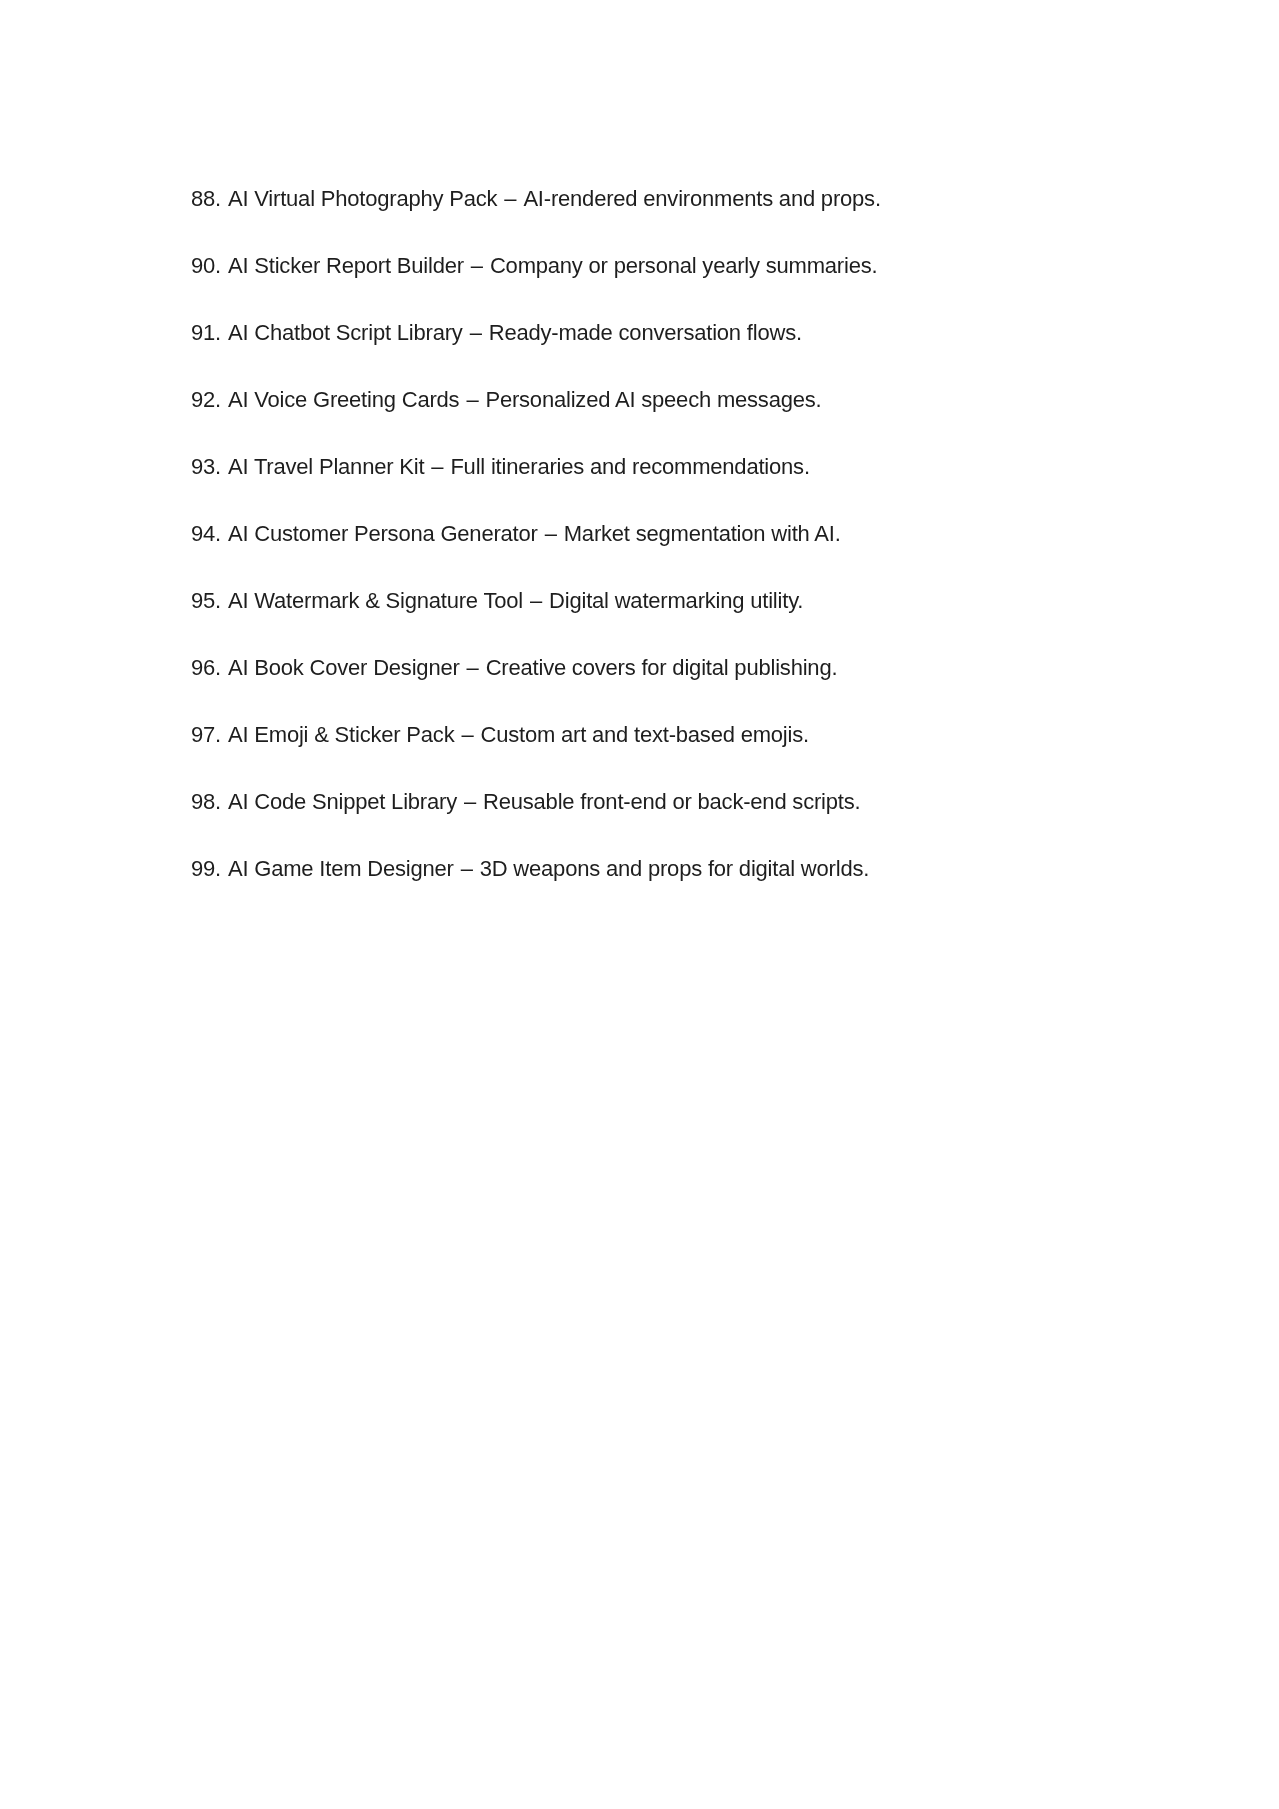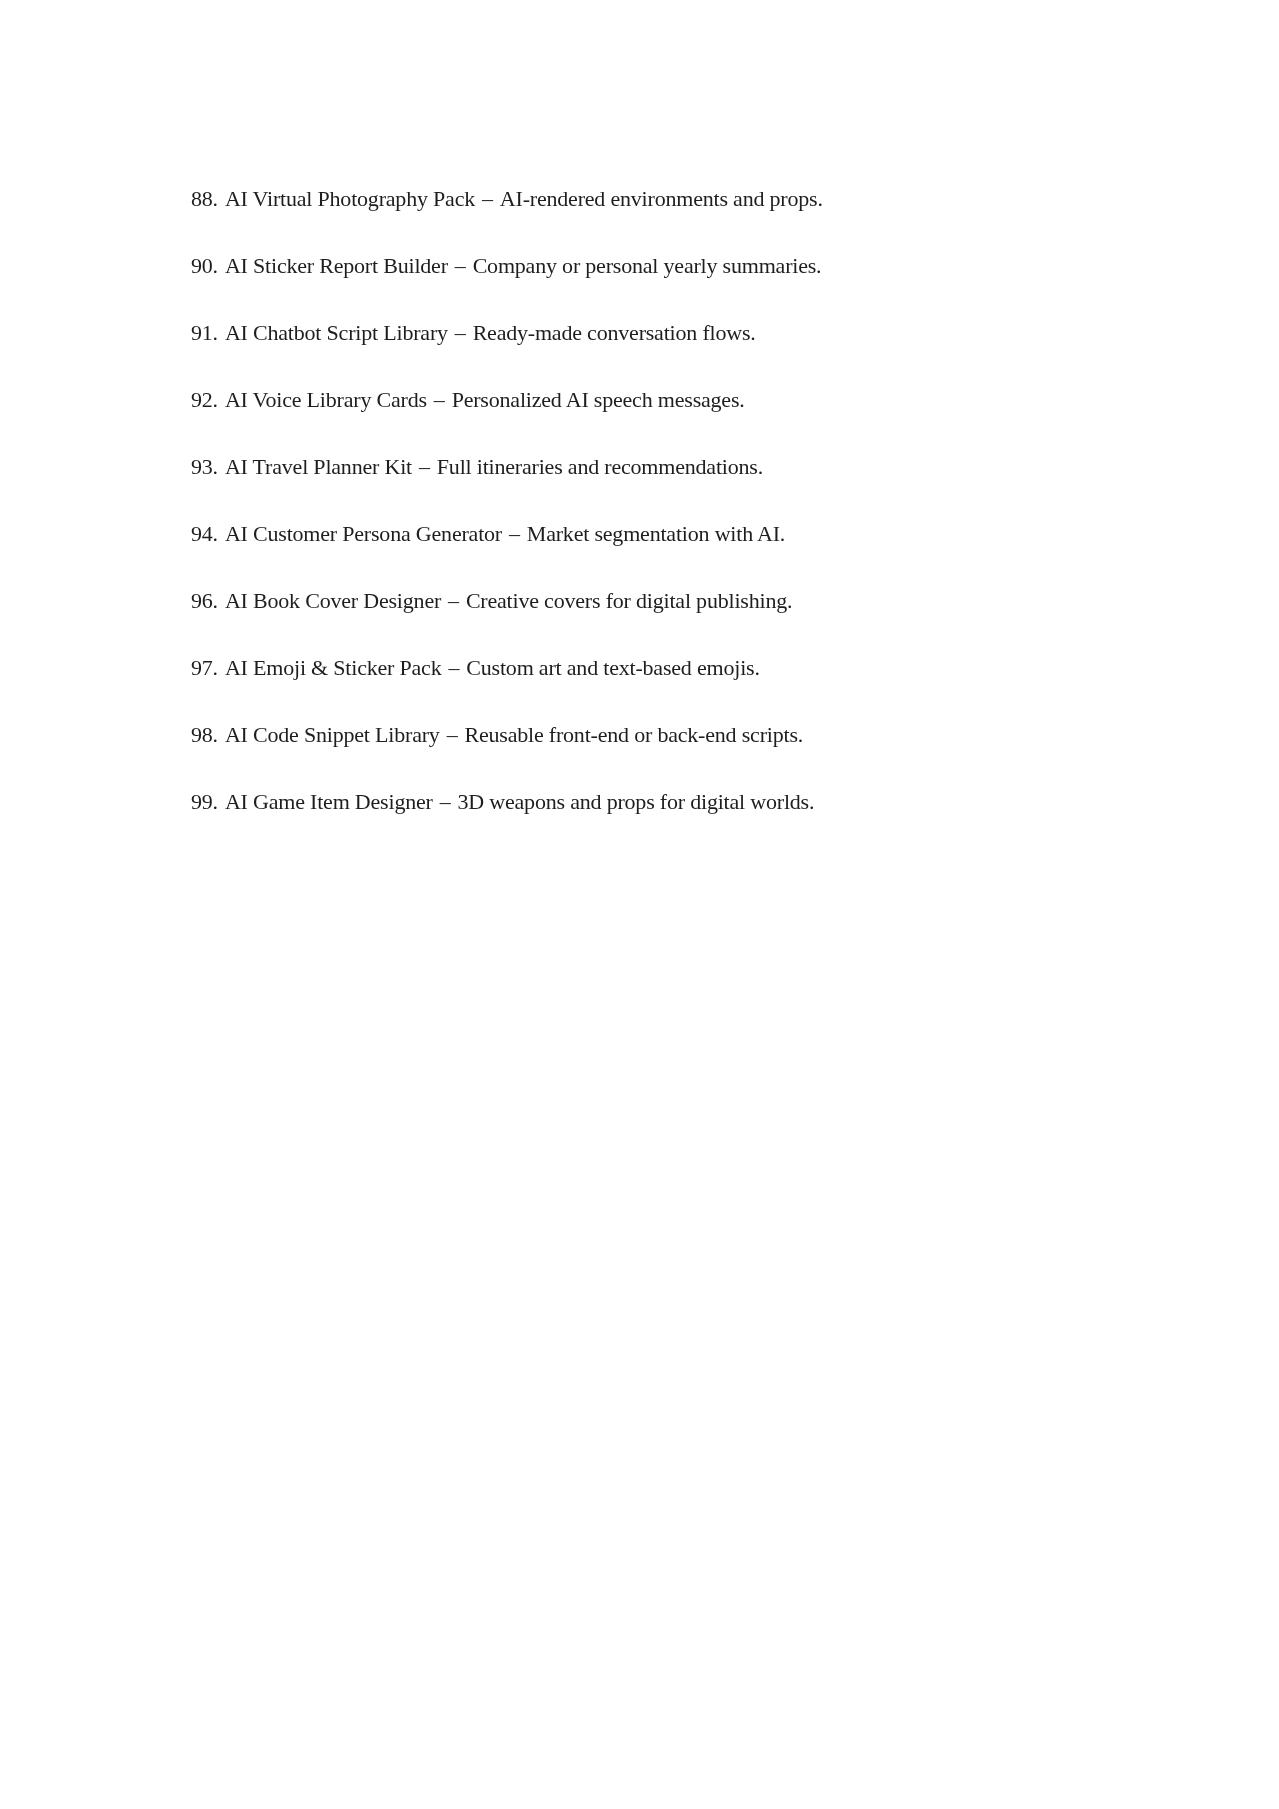--- a/index.html
+++ b/index.html
@@ -6,21 +6,21 @@
     margin: 0;
     padding: 0;
     background: #ffffff;
   }
   .page {
     position: relative;
     width: 1279px;
     height: 1809px;
     background: #ffffff;
     overflow: hidden;
-    font-family: Liberation Serif, serif;
+    font-family: Liberation Sans, sans-serif;
     color: #1e1e1e;
   }
   .content {
     position: absolute;
     top: 185px;
     left: 191px;
     right: 40px;
   }
   .line {
     font-size: 22px;
@@ -49,31 +49,34 @@
 
     <div class="line">
       <span class="num">90.</span><span class="name">AI Sticker Report Builder</span><span class="sep">–</span><span class="desc">Company or personal yearly summaries.</span>
     </div>
 
     <div class="line">
       <span class="num">91.</span><span class="name">AI Chatbot Script Library</span><span class="sep">–</span><span class="desc">Ready-made conversation flows.</span>
     </div>
 
     <div class="line">
-      <span class="num">92.</span><span class="name">AI Voice Library Cards</span><span class="sep">–</span><span class="desc">Personalized AI speech messages.</span>
+      <span class="num">92.</span><span class="name">AI Voice Greeting Cards</span><span class="sep">–</span><span class="desc">Personalized AI speech messages.</span>
     </div>
 
     <div class="line">
       <span class="num">93.</span><span class="name">AI Travel Planner Kit</span><span class="sep">–</span><span class="desc">Full itineraries and recommendations.</span>
     </div>
 
     <div class="line">
       <span class="num">94.</span><span class="name">AI Customer Persona Generator</span><span class="sep">–</span><span class="desc">Market segmentation with AI.</span>
     </div>
 
+    <div class="line">
+      <span class="num">95.</span><span class="name">AI Watermark &amp; Signature Tool</span><span class="sep">–</span><span class="desc">Digital watermarking utility.</span>
+    </div>
 
     <div class="line">
       <span class="num">96.</span><span class="name">AI Book Cover Designer</span><span class="sep">–</span><span class="desc">Creative covers for digital publishing.</span>
     </div>
 
     <div class="line">
       <span class="num">97.</span><span class="name">AI Emoji &amp; Sticker Pack</span><span class="sep">–</span><span class="desc">Custom art and text-based emojis.</span>
     </div>
 
     <div class="line">

